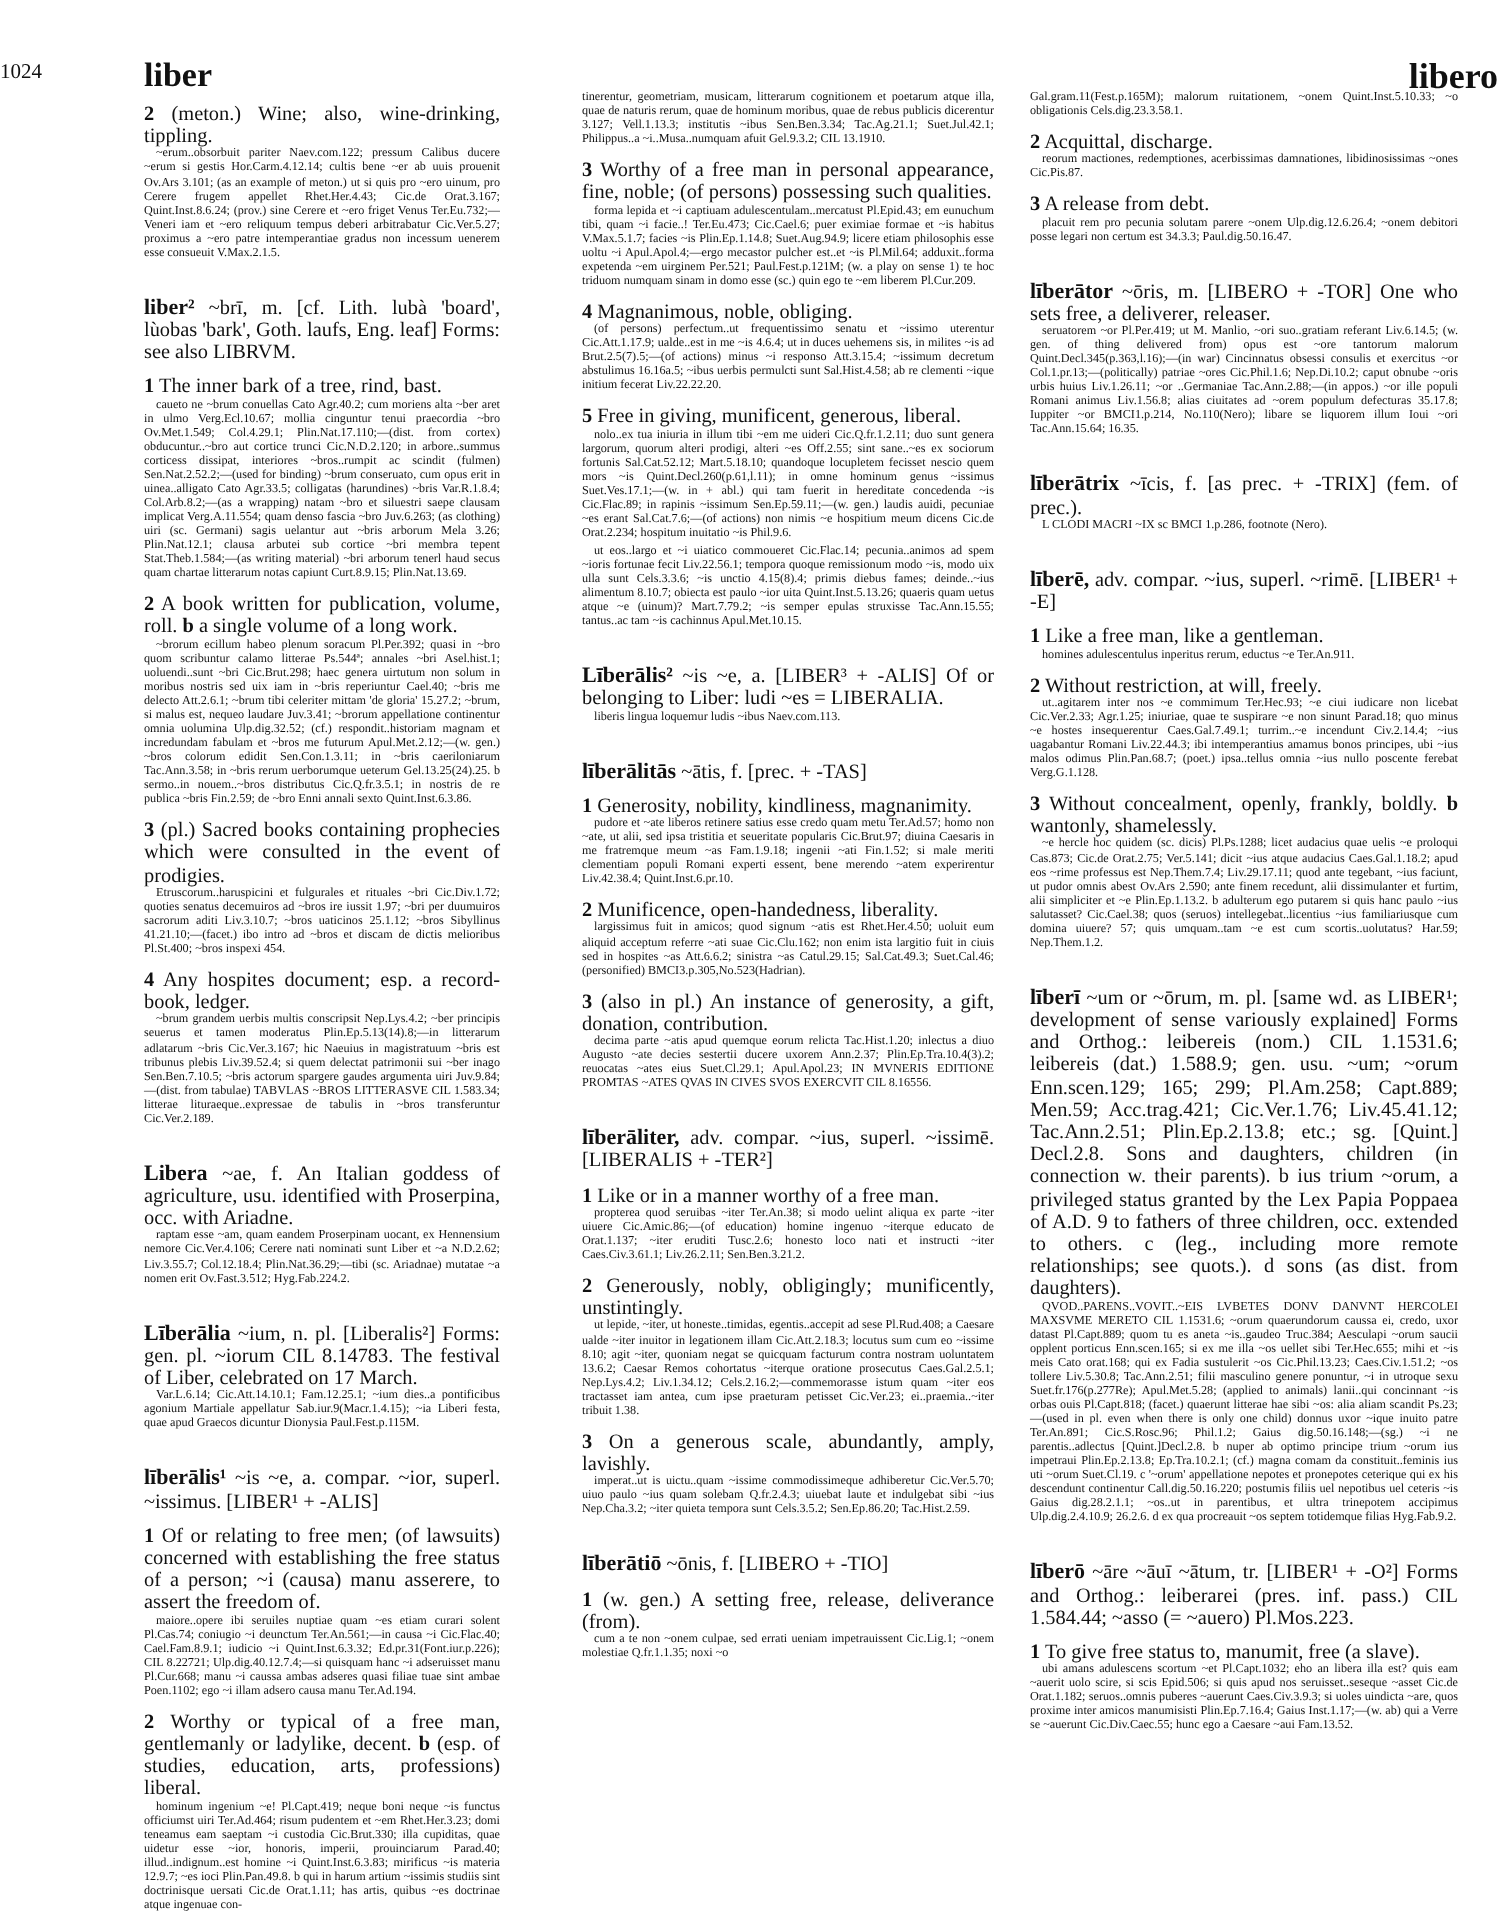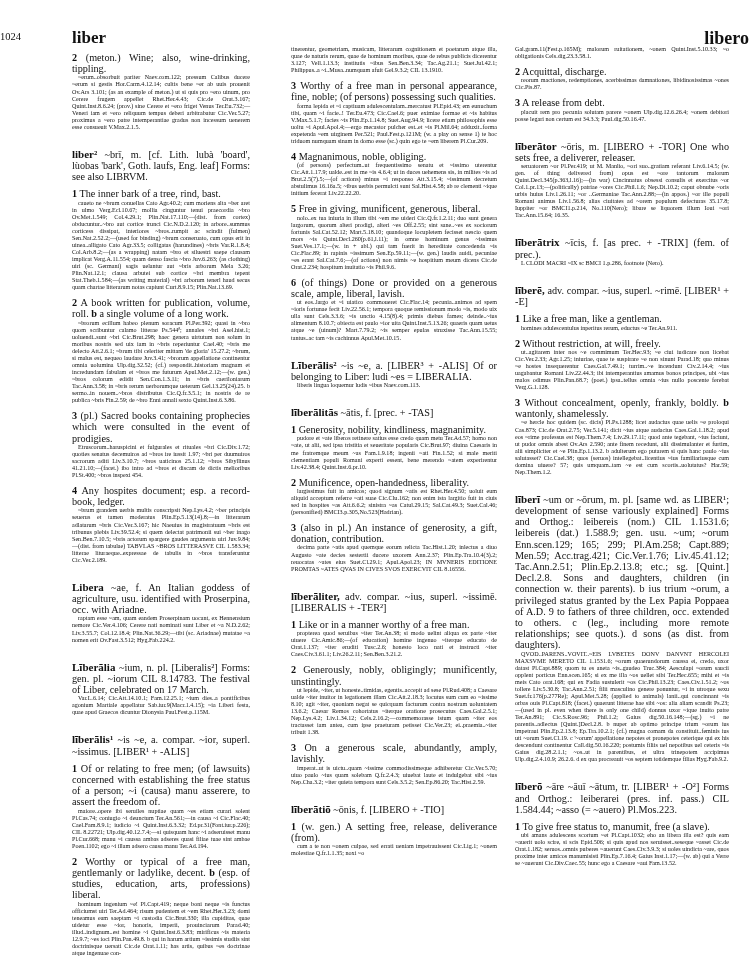--- a/index.html
+++ b/index.html
@@ -57,21 +57,20 @@
 </div>
 
 <div class="col col-2">
   <div class="cite cont">tinerentur, geometriam, musicam, litterarum cognitionem et poetarum atque illa, quae de naturis rerum, quae de hominum moribus, quae de rebus publicis dicerentur 3.127; Vell.1.13.3; institutis ~ibus Sen.Ben.3.34; Tac.Ag.21.1; Suet.Jul.42.1; Philippus..a ~i..Musa..numquam afuit Gel.9.3.2; CIL 13.1910.</div>
   <div class="sense"><span class="sense-num">3</span> <span>Worthy of a free man in personal appearance, fine, noble; (of persons) possessing such qualities.</span></div>
   <div class="cite">forma lepida et ~i captiuam adulescentulam..mercatust Pl.Epid.43; em eunuchum tibi, quam ~i facie..! Ter.Eu.473; Cic.Cael.6; puer eximiae formae et ~is habitus V.Max.5.1.7; facies ~is Plin.Ep.1.14.8; Suet.Aug.94.9; licere etiam philosophis esse uoltu ~i Apul.Apol.4;—ergo mecastor pulcher est..et ~is Pl.Mil.64; adduxit..forma expetenda ~em uirginem Per.521; Paul.Fest.p.121M; (w. a play on sense 1) te hoc triduom numquam sinam in domo esse (sc.) quin ego te ~em liberem Pl.Cur.209.</div>
   <div class="sense"><span class="sense-num">4</span> <span>Magnanimous, noble, obliging.</span></div>
   <div class="cite">(of persons) perfectum..ut frequentissimo senatu et ~issimo uterentur Cic.Att.1.17.9; ualde..est in me ~is 4.6.4; ut in duces uehemens sis, in milites ~is ad Brut.2.5(7).5;—(of actions) minus ~i responso Att.3.15.4; ~issimum decretum abstulimus 16.16a.5; ~ibus uerbis permulcti sunt Sal.Hist.4.58; ab re clementi ~ique initium fecerat Liv.22.22.20.</div>
   <div class="sense"><span class="sense-num">5</span> <span>Free in giving, munificent, generous, liberal.</span></div>
   <div class="cite">nolo..ex tua iniuria in illum tibi ~em me uideri Cic.Q.fr.1.2.11; duo sunt genera largorum, quorum alteri prodigi, alteri ~es Off.2.55; sint sane..~es ex sociorum fortunis Sal.Cat.52.12; Mart.5.18.10; quandoque locupletem fecisset nescio quem mors ~is Quint.Decl.260(p.61,l.11); in omne hominum genus ~issimus Suet.Ves.17.1;—(w. in + abl.) qui tam fuerit in hereditate concedenda ~is Cic.Flac.89; in rapinis ~issimum Sen.Ep.59.11;—(w. gen.) laudis auidi, pecuniae ~es erant Sal.Cat.7.6;—(of actions) non nimis ~e hospitium meum dicens Cic.de Orat.2.234; hospitum inuitatio ~is Phil.9.6.</div>
-  <div class="sense"><span class="sense-num">6</span> <span>(of things) Done or provided on a generous scale, ample, liberal, lavish.</span></div>
   <div class="cite">ut eos..largo et ~i uiatico commoueret Cic.Flac.14; pecunia..animos ad spem ~ioris fortunae fecit Liv.22.56.1; tempora quoque remissionum modo ~is, modo uix ulla sunt Cels.3.3.6; ~is unctio 4.15(8).4; primis diebus fames; deinde..~ius alimentum 8.10.7; obiecta est paulo ~ior uita Quint.Inst.5.13.26; quaeris quam uetus atque ~e (uinum)? Mart.7.79.2; ~is semper epulas struxisse Tac.Ann.15.55; tantus..ac tam ~is cachinnus Apul.Met.10.15.</div>
 
   <div class="entry-head"><span class="lemma">Līberālis²</span> <span>~is ~e, a. [LIBER³ + -ALIS] Of or belonging to Liber: ludi ~es = LIBERALIA.</span></div>
   <div class="cite">liberis lingua loquemur ludis ~ibus Naev.com.113.</div>
 
   <div class="entry-head"><span class="lemma">līberālitās</span> <span>~ātis, f. [prec. + -TAS]</span></div>
   <div class="sense"><span class="sense-num">1</span> <span>Generosity, nobility, kindliness, magnanimity.</span></div>
   <div class="cite">pudore et ~ate liberos retinere satius esse credo quam metu Ter.Ad.57; homo non ~ate, ut alii, sed ipsa tristitia et seueritate popularis Cic.Brut.97; diuina Caesaris in me fratremque meum ~as Fam.1.9.18; ingenii ~ati Fin.1.52; si male meriti clementiam populi Romani experti essent, bene merendo ~atem experirentur Liv.42.38.4; Quint.Inst.6.pr.10.</div>
   <div class="sense"><span class="sense-num">2</span> <span>Munificence, open-handedness, liberality.</span></div>
   <div class="cite">largissimus fuit in amicos; quod signum ~atis est Rhet.Her.4.50; uoluit eum aliquid acceptum referre ~ati suae Cic.Clu.162; non enim ista largitio fuit in ciuis sed in hospites ~as Att.6.6.2; sinistra ~as Catul.29.15; Sal.Cat.49.3; Suet.Cal.46; (personified) BMCI3.p.305,No.523(Hadrian).</div>

